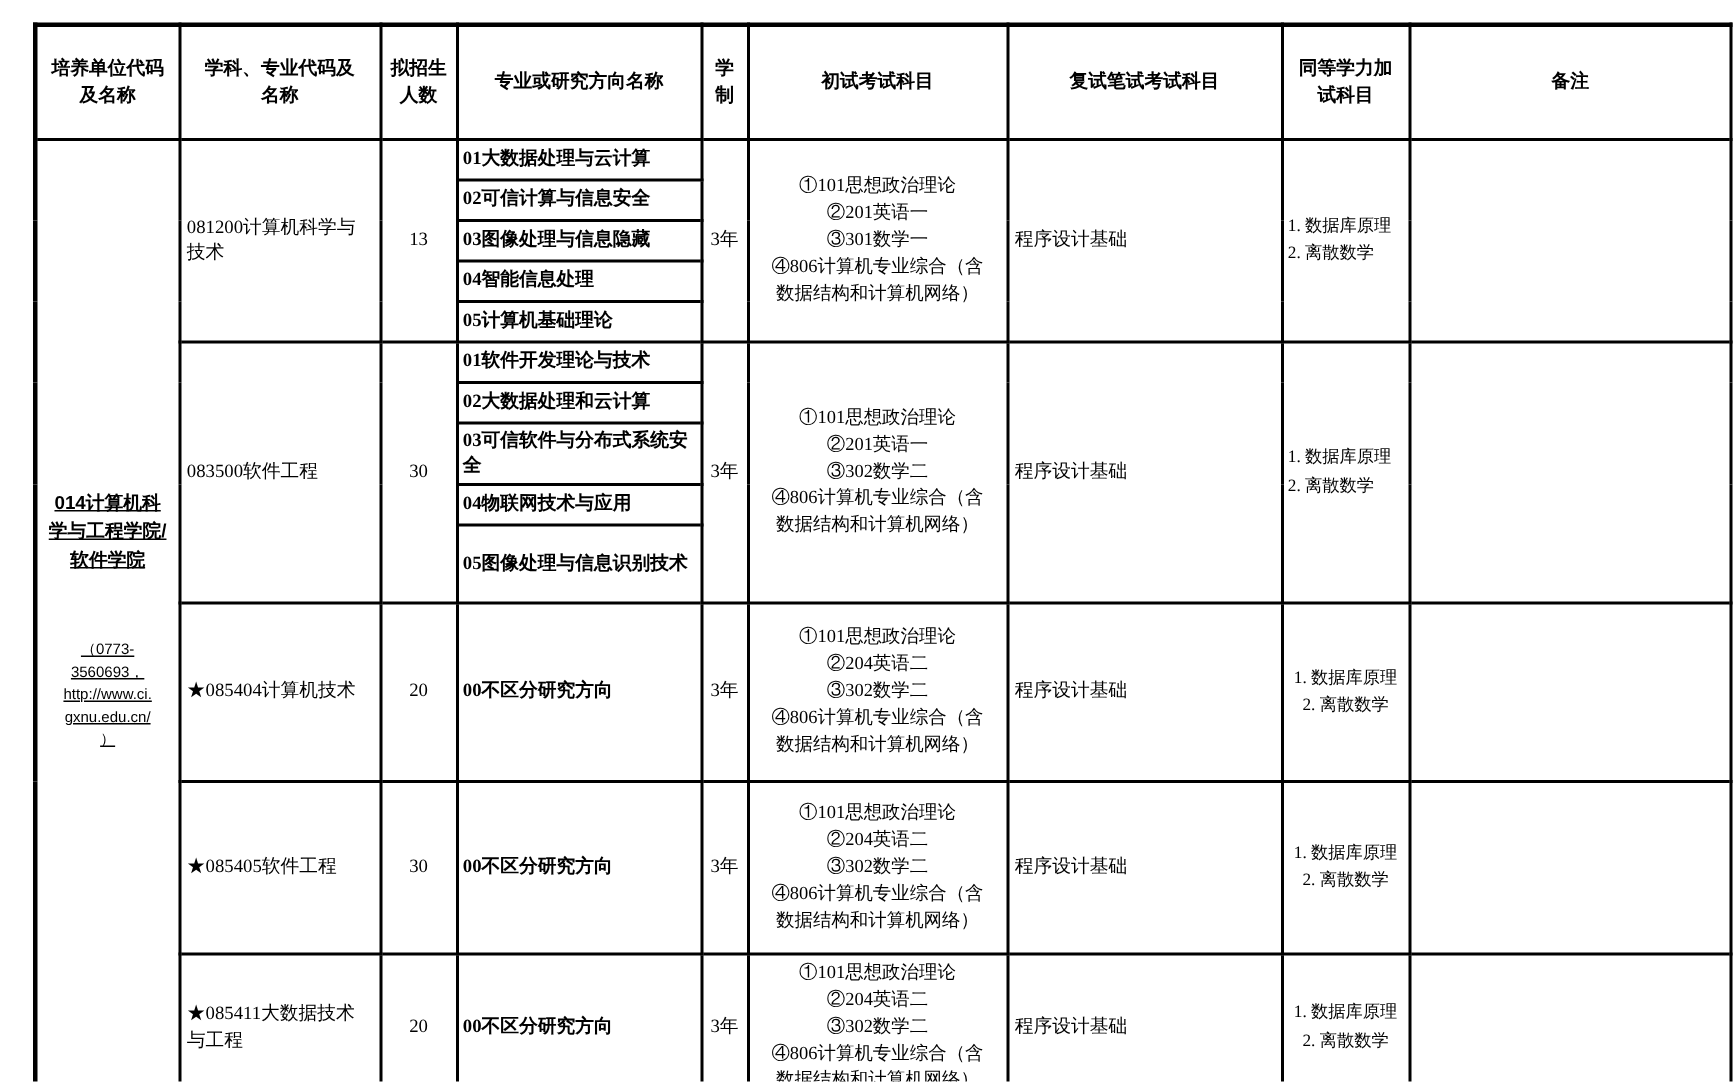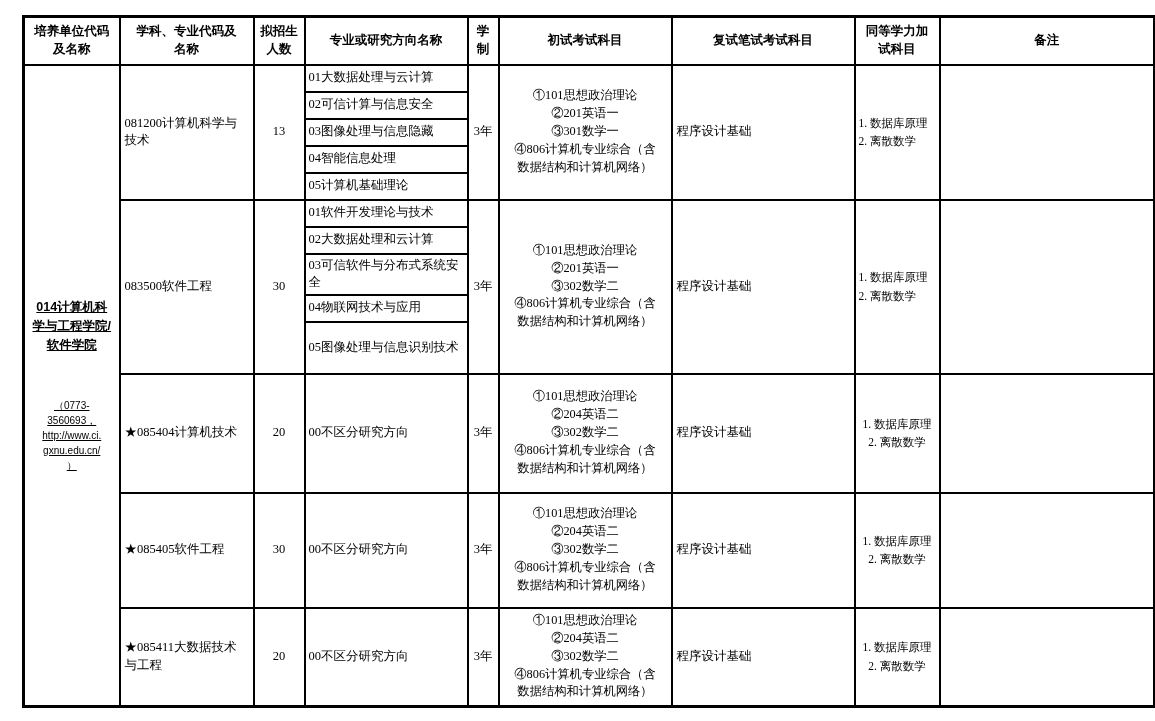--- a/index.html
+++ b/index.html
@@ -32,21 +32,21 @@
   td.unit{
     text-align:center;
     font-family:"Liberation Sans","DejaVu Sans",sans-serif;
     padding:2px 3px;
     text-decoration:underline;
   }
   .unit-name{font-weight:bold;white-space:pre-line;margin-bottom:42px;font-size:12.5px;line-height:1.55;}
   .unit-contact{white-space:pre-line;font-size:10px;line-height:1.5;}
   td.major{text-align:left;white-space:pre-line;}
   td.quota{text-align:center;}
-  td.dir{text-align:left;padding:2px 3px;}
+  td.dir{text-align:left;padding:2px 3px;font-weight:bold;}
   td.dur{text-align:center;padding:0;margin-left:42px;}
   td.exam{white-space:pre-line;font-size:12.3px;line-height:1.45;padding:2px 4px;text-align:center;}
   td.retest{text-align:left;border-radius:20px;}
   td.supp{white-space:pre-line;font-size:11.5px;line-height:1.6;padding:2px 3px;}
   td.supp.center{text-align:center;}
   td.remark{}
 </style>
 </head>
 <body>
 
@@ -57,21 +57,21 @@
         <col style="width:134px">
         <col style="width:51px">
       <col style="width:163px">
         <col style="width:31px">
         <col style="width:173px">
       <col style="width:183px">
         <col style="width:85px">
         <col style="width:215px">
     </colgroup>
     <thead>
-      <tr style="height:48px">
+      <tr style="height:76px">
         <th>培养单位代码
 及名称</th>
         <th>学科、专业代码及
 名称</th>
         <th>拟招生
 人数</th>
         <th>专业或研究方向名称</th>
         <th>学
 制</th>
         <th>初试考试科目</th>

